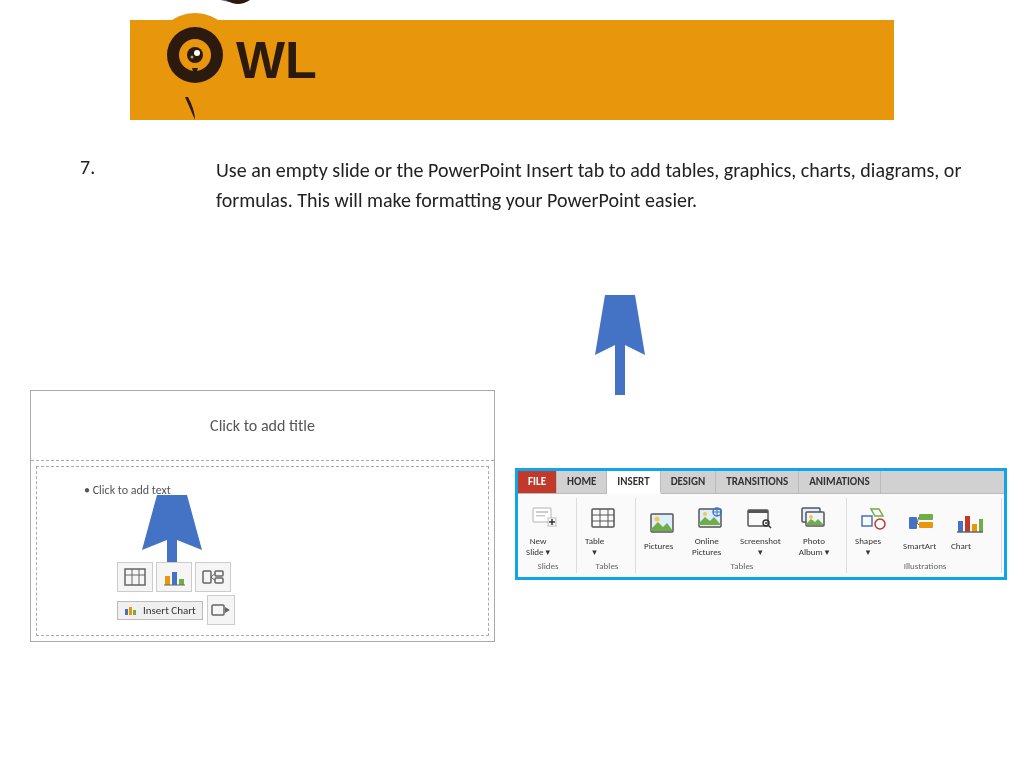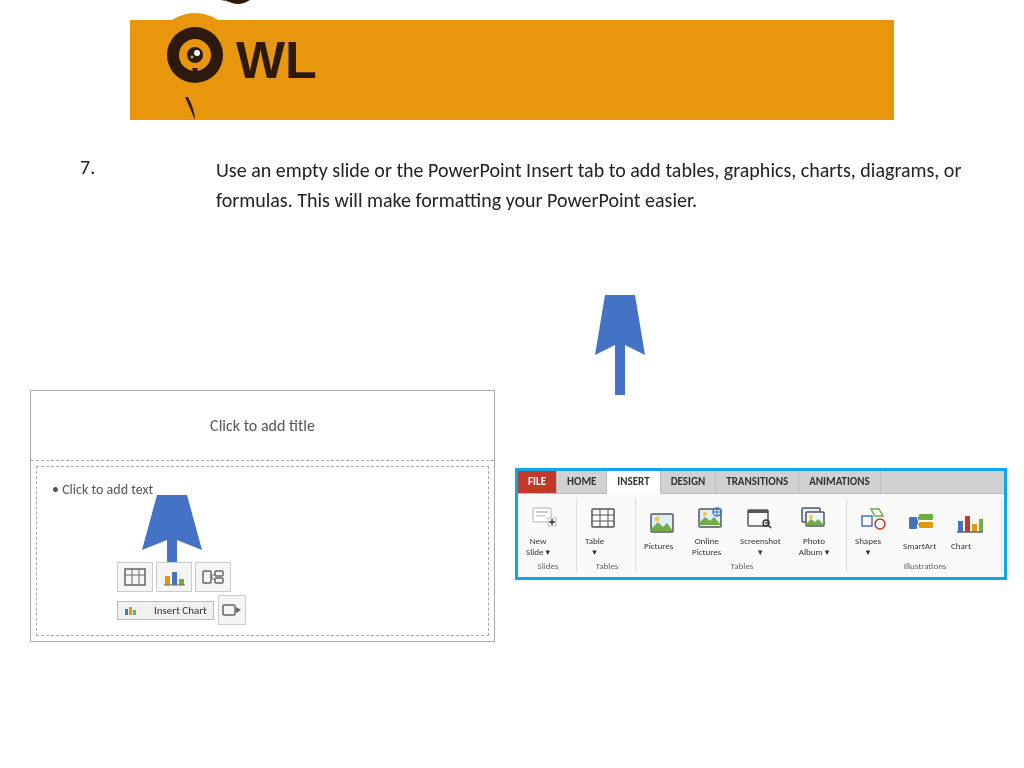--- a/index.html
+++ b/index.html
@@ -105,22 +105,23 @@
 
     .slide-body-area {
       padding: 12px 15px;
       min-height: 170px;
       border: 1px dashed #aaa;
       margin: 5px;
       position: relative;
     }
 
     .slide-body-text {
-      font-size: 14px;
+      font-size: 12px;
       color: #555;
+      margin-left: 32px;
     }
 
     .icon-box {
       width: 36px;
       height: 30px;
       border: 1px solid #ccc;
       display: flex;
       align-items: center;
       justify-content: center;
       background: #f5f5f5;
@@ -128,21 +129,21 @@
     }
 
     .insert-chart-btn {
       border: 1px solid #bbb;
       background: #f0f0f0;
       padding: 2px 6px;
       font-size: 11px;
       color: #333;
       display: inline-flex;
       align-items: center;
-      gap: 18px;
+      gap: 7px;
     }
 
     
     .ribbon-area {
       flex: 1;
       position: relative;
     }
 
     .ribbon-mock {
       border: 3px solid #0ea5e9;

